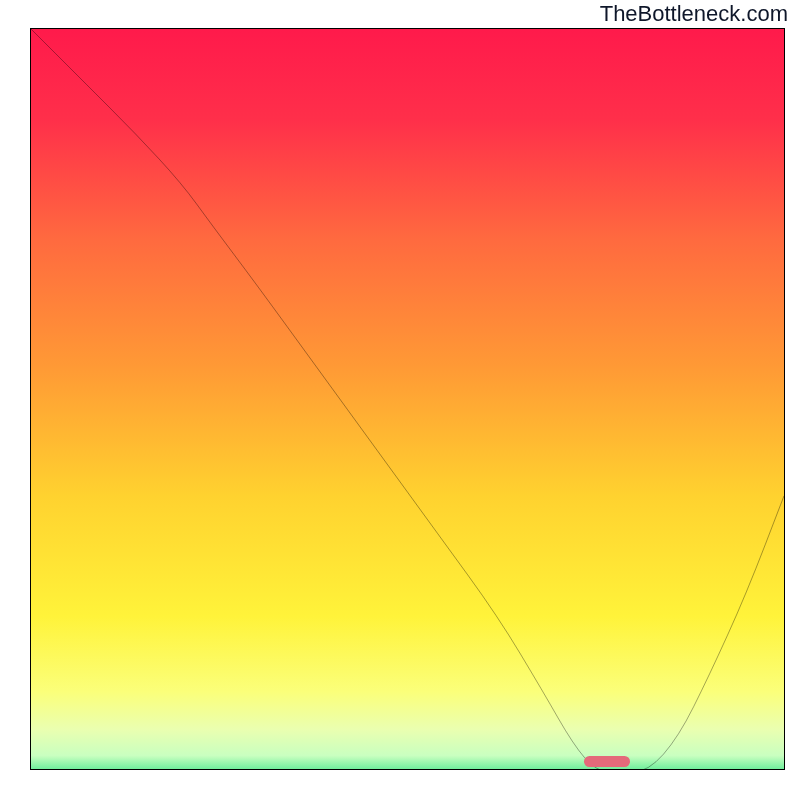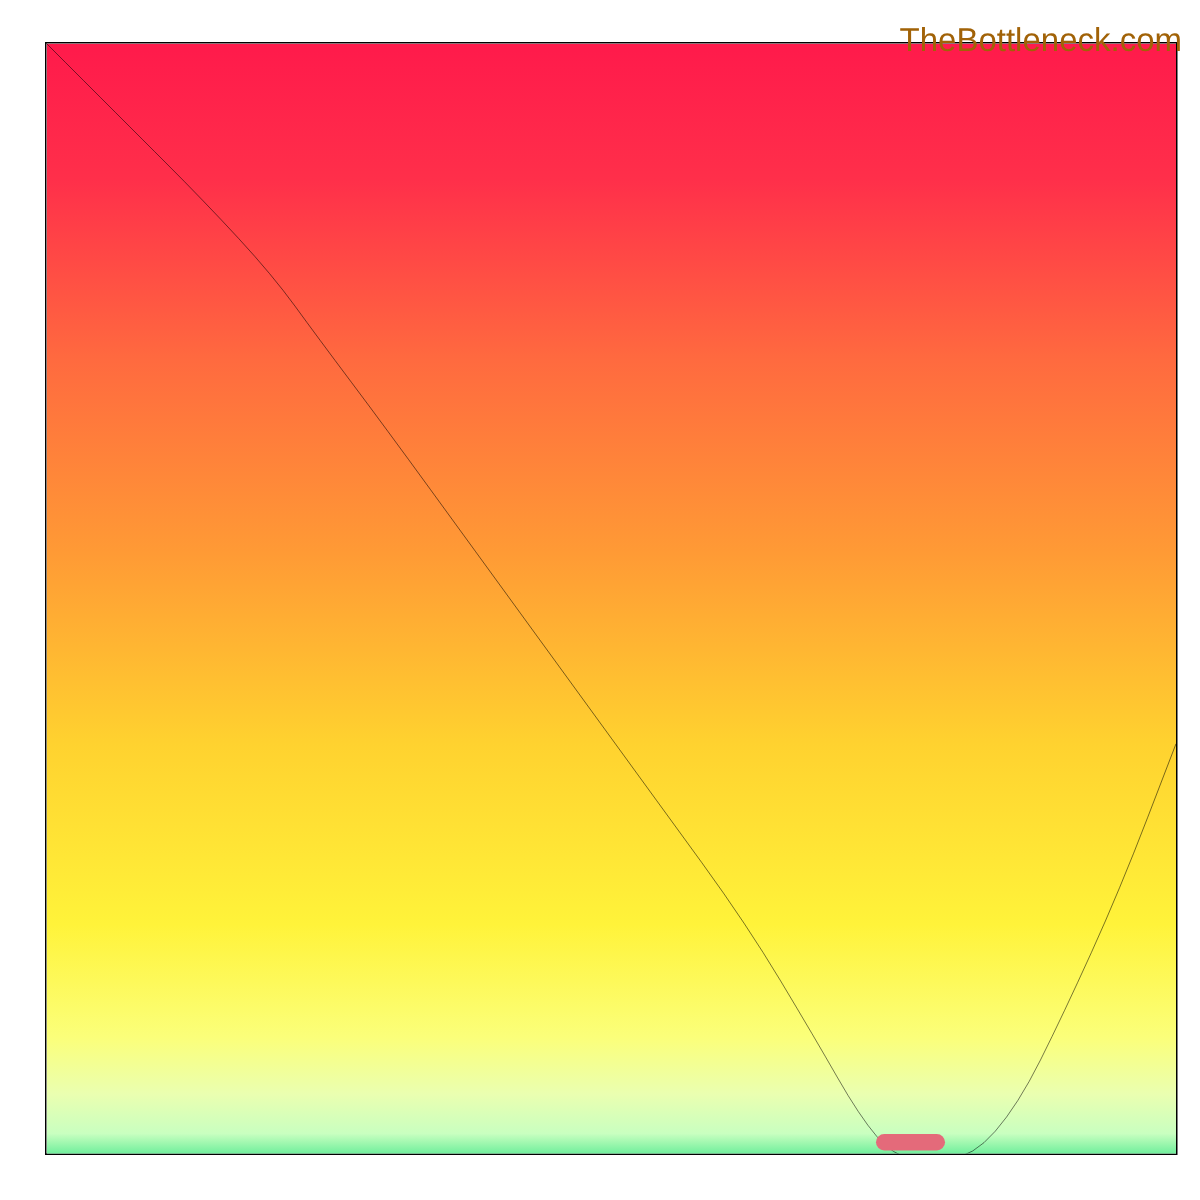--- a/index.html
+++ b/index.html
@@ -5,23 +5,23 @@
   * { margin: 0; padding: 0; box-sizing: border-box; }
   body {
     width: 800px;
     height: 800px;
     background: #ffffff;
     position: relative;
     font-family: Arial, sans-serif;
   }
   .watermark {
     position: absolute;
-    top: 14px;
+    top: 1px;
     right: 12px;
-    color: #a16207;
+    color: #0f172a;
     font-size: 22px;
     font-weight: 500;
     z-index: 10;
   }
   .plot-area {
     position: absolute;
     left: 30px;
     top: 28px;
     width: 755px;
     height: 742px;

